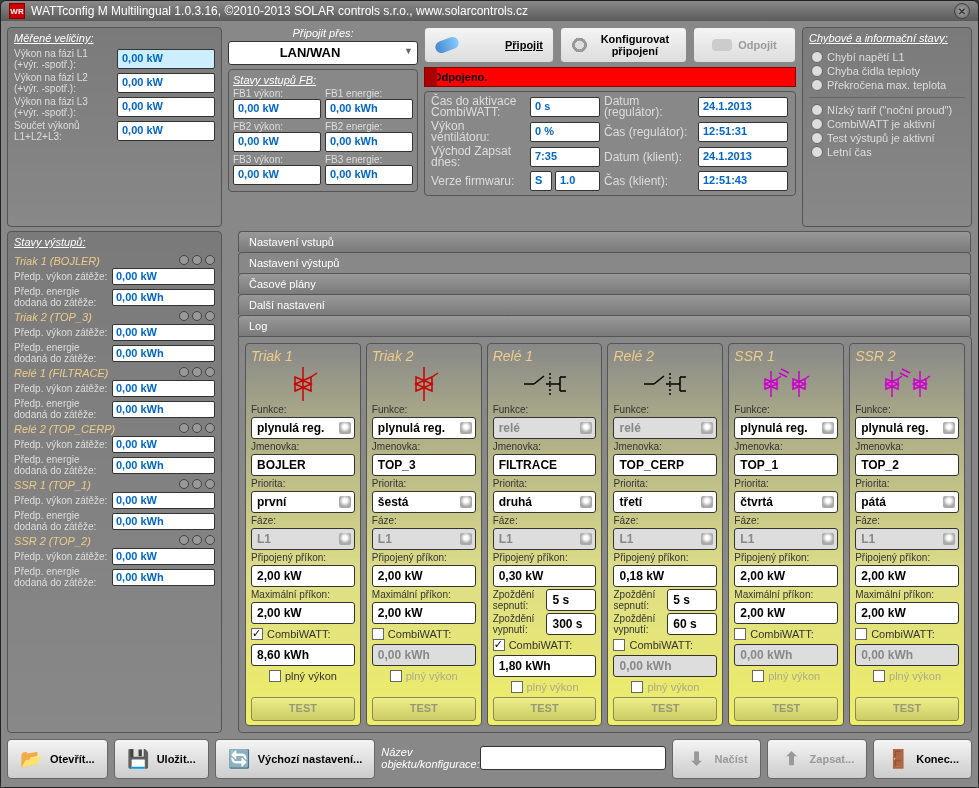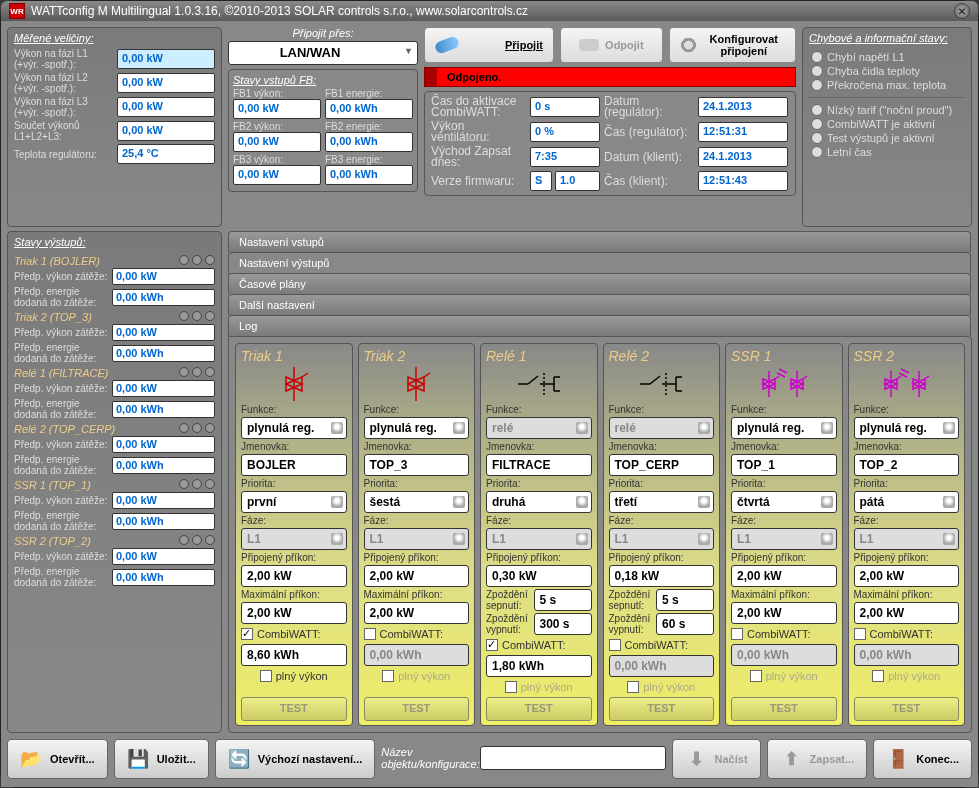--- a/index.html
+++ b/index.html
@@ -1,17 +1,17 @@
 <!DOCTYPE html>
 <html><head>
 <meta charset="utf-8">
 <style>
 * { box-sizing: border-box; margin: 0; padding: 0; font-family: Tahoma, Arial, sans-serif; font-size: 11px; }
 body { background: #3a3a3a; width: 979px; height: 788px; overflow: hidden; }
-.window { width: 979px; height: 788px; background: linear-gradient(to bottom, #7a7a7a, #6a6a6a); border: 1px solid #222; border-radius: 16px; display: flex; flex-direction: column; }
+.window { width: 979px; height: 788px; background: linear-gradient(to bottom, #7a7a7a, #6a6a6a); border: 1px solid #222; border-radius: 6px; display: flex; flex-direction: column; }
 .titlebar { height: 26px; background: linear-gradient(to bottom, #8a8a8a, #5a5a5a); border-radius: 6px 6px 0 0; display: flex; align-items: center; padding: 0 8px; color: #fff; }
 .titlebar-icon { width: 16px; height: 16px; background: #c00; border: 1px solid #800; margin-right: 6px; font-size: 8px; color: #fff; display: flex; align-items: center; justify-content: center; font-weight: bold; }
 .titlebar-text { flex: 1; font-size: 12px; }
 .close-btn { width: 16px; height: 16px; background: radial-gradient(circle, #aaa, #666); border-radius: 50%; border: 1px solid #444; cursor: pointer; display: flex; align-items: center; justify-content: center; color: #333; font-weight: bold; font-size: 10px; }
 .content { flex: 1; padding: 6px; display: flex; flex-direction: column; gap: 4px; background: #888; }
 .top-row { display: flex; gap: 6px; height: 200px; }
 .box { border: 1px solid #555; border-radius: 4px; background: linear-gradient(to bottom, #7a7a7a, #888); padding: 4px 6px; }
 .box-title { color: #fff; font-style: italic; text-decoration: underline; margin-bottom: 4px; font-size: 11px; }
 .measured { width: 215px; display: flex; flex-direction: column; }
 .field-row { display: flex; align-items: center; margin-bottom: 2px; gap: 3px; }
@@ -39,21 +39,21 @@
 .status-bar { background: #f00; color: #000; font-weight: bold; padding: 3px 8px; border: 1px solid #800; height: 20px; position: relative; }
 .status-bar::before { content: ''; position: absolute; left: 0; top: 0; width: 12px; height: 100%; background: #a00; }
 .info-grid { border: 1px solid #555; border-radius: 4px; padding: 4px 6px; background: #888; display: grid; grid-template-columns: 95px 70px 90px 90px; gap: 3px 4px; align-items: center; flex: 1; }
 .info-label { color: #ddd; font-size: 12px; line-height: 11px; }
 .info-val { background: #fff; border: 1px solid #333; border-radius: 2px; padding: 2px 4px; font-weight: bold; color: #06c; height: 20px; }
 .info-val.small { width: 22px; display: inline-block; }
 .error-box { width: 170px; display: flex; flex-direction: column; gap: 2px; }
 .radio-row { display: flex; align-items: center; gap: 4px; color: #ddd; padding: 1px 2px; }
 .radio { width: 12px; height: 12px; border: 1px solid #666; border-radius: 50%; background: #ddd; }
 .hr { border-top: 1px solid #666; margin: 3px 0; }
-.mid-row { display: flex; gap: 6px; flex: 1; min-height: 0; }
+.mid-row { display: flex; gap: 16px; flex: 1; min-height: 0; }
 .outputs-box { width: 215px; display: flex; flex-direction: column; overflow: hidden; }
 .out-item-title { color: #ec8; font-style: italic; margin: 3px 0 1px; }
 .indicators { display: flex; gap: 3px; float: right; }
 .ind { width: 10px; height: 10px; border: 1px solid #444; border-radius: 50%; background: #999; }
 .out-row { display: flex; align-items: center; gap: 3px; margin-bottom: 1px; }
 .out-row .field-label { width: 95px; font-size: 10px; }
 .out-input { background: #fff; border: 1px solid #333; border-radius: 2px; padding: 1px 3px; font-weight: bold; color: #06c; flex: 1; height: 17px; font-size: 11px; }
 .tabs-area { flex: 1; display: flex; flex-direction: column; }
 .tabs { display: flex; flex-direction: column; }
 .tab { background: linear-gradient(to bottom, #999, #7a7a7a); border: 1px solid #555; border-bottom: none; border-radius: 4px 4px 0 0; padding: 4px 10px; color: #fff; margin-right: 1px; cursor: pointer; font-size: 11px; }
@@ -62,21 +62,21 @@
 .out-col { flex: 1; border: 1px solid #555; border-radius: 4px; background: linear-gradient(to bottom, #888 0%, #aa8 20%, #dd8 60%, #ee6 100%); padding: 4px 5px; display: flex; flex-direction: column; gap: 2px; min-width: 0; }
 .out-col-title { color: #ec8; font-style: italic; font-size: 14px; text-align: left; }
 .out-icon { height: 36px; display: flex; align-items: center; justify-content: center; }
 .out-label { color: #333; font-size: 10px; }
 .out-field { background: #fff; border: 1px solid #333; border-radius: 3px; padding: 3px 5px; font-weight: bold; font-size: 12px; width: 100%; height: 22px; }
 .out-field.combo { position: relative; padding-right: 28px; }
 .out-field.combo::after { content: ''; position: absolute; right: 3px; top: 4px; width: 12px; height: 12px; background: radial-gradient(circle at 50% 40%, #fff 20%, #aaa 60%); border-radius: 2px; }
 .out-field.disabled { background: #ddd; color: #888; }
 .inline-row { display: flex; align-items: center; gap: 3px; }
 .inline-row .out-label { flex: 1; }
-.inline-row .out-field { width: 58px; }
+.inline-row .out-field { width: 50px; }
 .chk-row { display: flex; align-items: center; gap: 4px; color: #333; font-size: 10px; padding: 2px 0; }
 .chk { width: 12px; height: 12px; background: #fff; border: 1px solid #666; position: relative; }
 .chk.checked::after { content: '✓'; position: absolute; top: -2px; left: 0; font-size: 11px; color: #000; }
 .test-btn { background: linear-gradient(to bottom, #ee8, #cc6); border: 1px solid #886; border-radius: 3px; padding: 4px; color: #997; font-weight: bold; text-align: center; margin-top: auto; height: 24px; }
 .chk-center { display: flex; justify-content: center; }
 .bottom-row { display: flex; gap: 6px; padding: 2px 0; align-items: center; }
 .bot-btn { background: linear-gradient(to bottom, #f4f4f4, #ccc); border: 1px solid #666; border-radius: 4px; padding: 6px 12px; font-weight: bold; display: flex; align-items: center; gap: 6px; cursor: pointer; height: 40px; font-size: 12px; }
 .bot-btn.disabled { color: #999; }
 .bot-icon { width: 24px; height: 24px; display: flex; align-items: center; justify-content: center; font-size: 18px; }
 .name-area { flex: 1; display: flex; flex-direction: row; }
@@ -108,24 +108,20 @@
               <div class="field-label">Výkon na fázi L2 (+výr. -spotř.):</div>
               <div class="field-input ">0,00 kW</div>
             </div>
             <div class="field-row">
               <div class="field-label">Výkon na fázi L3 (+výr. -spotř.):</div>
               <div class="field-input ">0,00 kW</div>
             </div>
             <div class="field-row">
               <div class="field-label">Součet výkonů L1+L2+L3:</div>
               <div class="field-input ">0,00 kW</div>
-            </div>
-            <div class="field-row">
-              <div class="field-label">Teplota regulátoru:</div>
-              <div class="field-input ">25,4 °C</div>
             </div>
           </div>
       </div>
 
       <div class="connect-area">
         <div class="connect-top">
           <div class="connect-left">
             <div class="conn-label">Připojit přes:</div>
             <div class="dropdown">LAN/WAN</div>
             <div class="fb-box">
@@ -163,30 +159,30 @@
                   </div>
                 </div>
             </div>
           </div>
           <div style="display:flex;flex-direction:column;gap:4px;flex:1">
             <div style="display:flex;gap:6px">
               <div class="big-btn" style="flex:1">
                   <span class="icon-plug"></span>
                   <span><span class="u">Připojit</span></span>
                 </div>
+              <div class="big-btn" style="flex:1.3;flex-direction:row">
+                  <span class="icon-gear"></span>
+                  <span style="text-align:center;line-height:12px">Konfigurovat připojení</span>
+                </div>
               <div class="big-btn disabled" style="flex:1">
                   <span class="icon-unplug"></span>
                   <span>Odpojit</span>
                 </div>
-              <div class="big-btn" style="flex:1.3;flex-direction:row">
-                  <span class="icon-gear"></span>
-                  <span style="text-align:center;line-height:12px">Konfigurovat připojení</span>
-                </div>
-            </div>
-            <div class="status-bar"><span style="margin-left:14px">Odpojeno.</span></div>
+            </div>
+            <div class="status-bar"><span style="">Odpojeno.</span></div>
             <div class="info-grid">
               <div class="info-label">Čas do aktivace CombiWATT:</div>
               <div class="info-val">0 s</div>
               <div class="info-label">Datum (regulátor):</div>
               <div class="info-val">24.1.2013</div>
 
               <div class="info-label">Výkon ventilátoru:</div>
               <div class="info-val">0 %</div>
               <div class="info-label">Čas (regulátor):</div>
               <div class="info-val">12:51:31</div>

